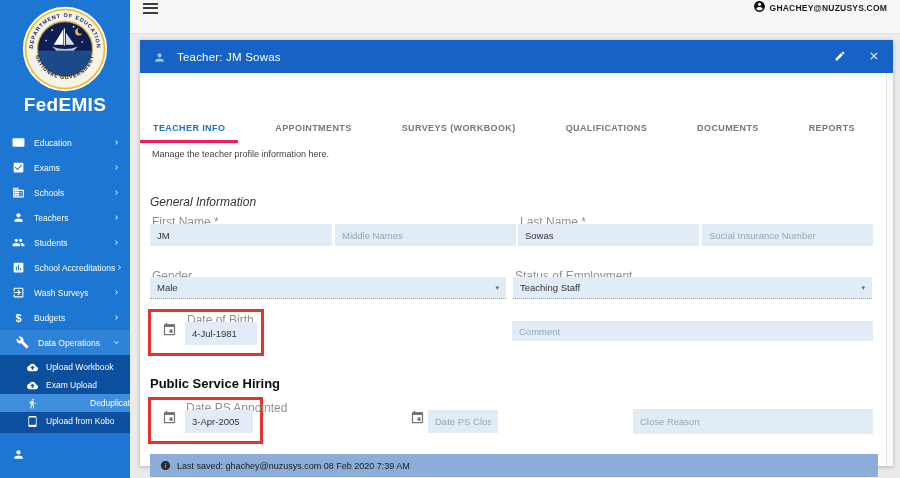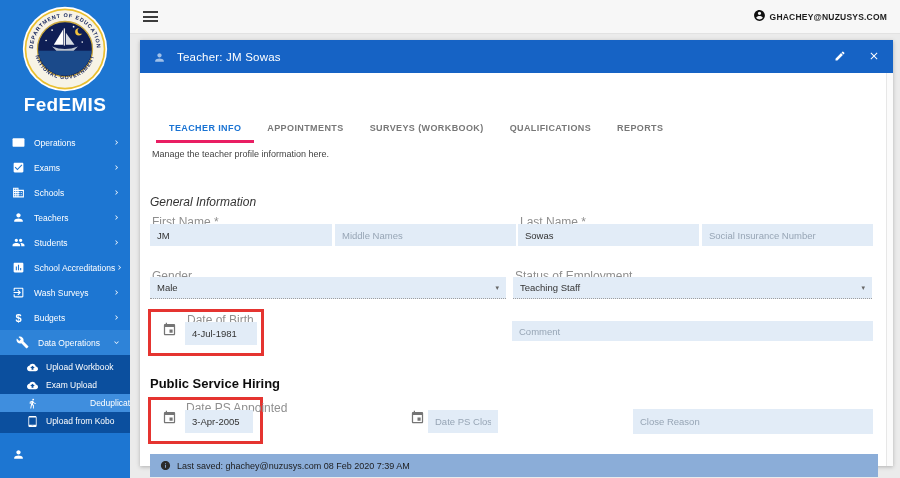--- a/index.html
+++ b/index.html
@@ -21,39 +21,39 @@
   .si-chev svg { width:9px; height:9px; fill:#fff; }
   .si-chev.down svg { transform:rotate(90deg); }
   .side-submenu { background:#0b4f9e; padding:3px 0; }
   .sub-item { height:18px; display:flex; align-items:center; padding:0 6px 0 27px; font-size:8.5px; font-weight:500; cursor:pointer; }
   .sub-item.active { background:#3f8ede;gap:44px; }
   .sub-icon { width:11px; height:11px; margin-right:8px; flex:none; display:flex; }
   .sub-icon svg { width:11px; height:11px; fill:#fff; }
   .side-item.partial { margin-top:9px; }
 
   
-  #topbar { position:absolute; left:130px; top:0; width:770px; height:34px; background:#f7f7f7; border-bottom:1px solid #e2e2e2; display:flex; align-items:center; justify-content:space-between; padding:0 13px; z-index:2; }
+  #topbar { position:absolute; left:130px; top:0; width:770px; height:34px; background:#f7f7f7; border-bottom:1px solid #e2e2e2; display:flex; align-items:flex-start; justify-content:space-between; padding:0 13px; z-index:2; }
   .hamburger { width:15px; cursor:pointer; }
   .hamburger i { display:block; height:2px; background:#3c3c3c; margin:2.5px 0; }
   .user-chip { display:flex; align-items:center; gap:4px; font-size:8.5px; font-weight:bold; color:#1d1d1d; cursor:pointer; letter-spacing:.2px; }
   .user-chip svg { width:13px; height:13px; fill:#111; }
 
   
   #card { position:absolute; left:140px; top:40px; width:753px; height:426px; background:#fff; box-shadow:0 1px 4px rgba(0,0,0,.25); }
   .card-header { height:33px; background:#1663c5; color:#fff; display:flex; align-items:center; padding:8px 13px;text-align:center; }
   .ch-person { width:13px; height:13px; opacity:.75; }
   .ch-person svg { width:13px; height:13px; fill:#cfe0f5; }
   .ch-title { margin-left:11px; font-size:11.5px; font-weight:500; letter-spacing:.2px; }
   .ch-actions { margin-left:auto; display:flex; align-items:center; gap:22px; }
   .ch-actions svg { width:12px; height:12px; fill:#fff; cursor:pointer; }
   .card-body { position:relative; height:393px; }
   .scroll-track { position:absolute; right:0; top:0; bottom:0; width:7px; background:#fbfbfb; border-left:1px solid #e7e7e7; }
 
   
-  .tabs { position:absolute; left:16px; top:42px; display:flex; }
+  .tabs { position:absolute; left:0; top:42px; display:flex;gap:24px; }
   .tab { font-size:9px; font-weight:bold; color:#777; letter-spacing:.4px; padding:8px 13px 7px; position:relative; cursor:pointer; white-space:nowrap; }
   .tab.active { color:#1a73d3; }
   .tab.active::after { content:""; position:absolute; left:0; right:0; bottom:-3px; height:3px; background:#e91e63; }
   .intro { position:absolute; left:12px; top:76px; font-size:9px; color:#444; }
 
   
   .sec-title { position:absolute; font-size:12px; color:#333; }
   .sec-title.bold { font-size:13px; font-weight:bold; color:#0d0d0d; }
   .f-label { position:absolute; font-size:12px; color:#8f8f8f; white-space:nowrap; }
   .f-input { position:absolute; height:22px; background:#e2ecf7; border:none; outline:none; font-family:"Liberation Sans", sans-serif; font-size:9.5px; color:#333; padding:0 7px; }
@@ -109,21 +109,21 @@
     </svg>
   </div>
   <div class="brand">FedEMIS</div>
   <nav id="sidebar-menu">
       <div class="side-item">
         <span class="si-icon">
           <svg viewBox="0 0 24 24">
             <path d="M21 4H3c-1.1 0-2 .9-2 2v12c0 1.1.9 2 2 2h18c1.1 0 2-.9 2-2V6c0-1.1-.9-2-2-2z"></path>
           </svg>
         </span>
-        <span class="si-label">Operations</span>
+        <span class="si-label">Education</span>
         <span class="si-chev "><svg viewBox="0 0 24 24">
             <path d="M10 6L8.59 7.41 13.17 12l-4.58 4.59L10 18l6-6z"></path>
           </svg></span>
       </div>
       <div class="side-item">
         <span class="si-icon">
           <svg viewBox="0 0 24 24">
             <path d="M19 3H5c-1.11 0-2 .9-2 2v14c0 1.1.89 2 2 2h14c1.11 0 2-.9 2-2V5c0-1.1-.89-2-2-2zm-9 14l-5-5 1.41-1.41L10 14.17l7.59-7.59L19 8l-9 9z"></path>
           </svg>
         </span>
@@ -286,20 +286,21 @@
       </span>
     </span>
   </div>
 
   <div class="card-body">
     <div class="tabs" id="tabs">
         <div class="tab active">TEACHER INFO</div>
         <div class="tab">APPOINTMENTS</div>
         <div class="tab">SURVEYS (WORKBOOK)</div>
         <div class="tab">QUALIFICATIONS</div>
+        <div class="tab">DOCUMENTS</div>
         <div class="tab">REPORTS</div>
       </div>
     <div class="intro">Manage the teacher profile information here.</div>
 
     <div class="sec-title" style="left:10px; top:122px;font-style:italic;">General Information</div>
 
     <div class="f-label" style="left:12px; top:142px;">First Name *</div>
     <input class="f-input" style="left: 10px; top: 151px; width: 182px;" value="JM">
     <input class="f-input" style="left: 195px; top: 151px; width: 181px;" placeholder="Middle Names">
     <div class="f-label" style="left:380px; top:142px;">Last Name *</div>

